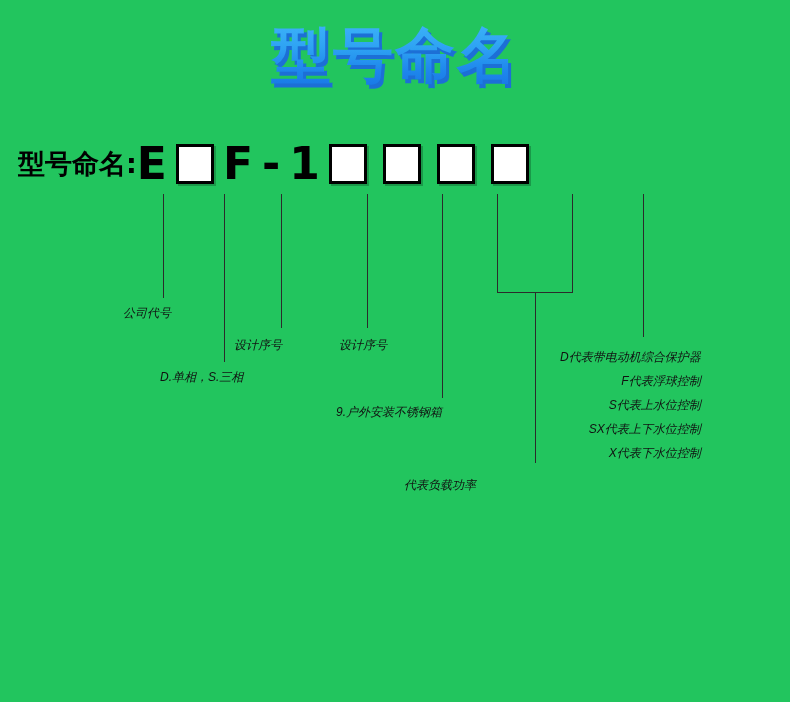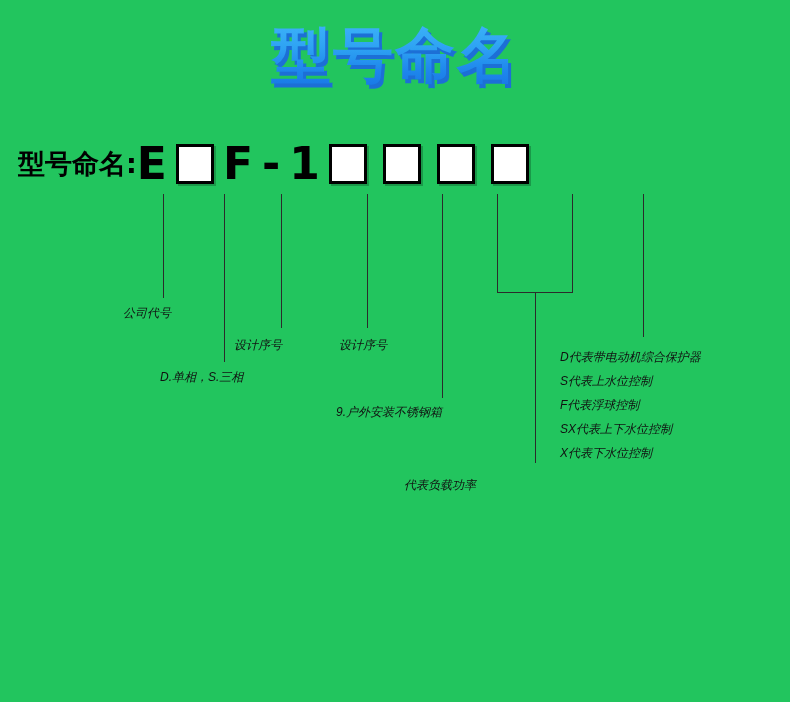--- a/index.html
+++ b/index.html
@@ -93,21 +93,21 @@
   
   .label {
     position: absolute;
     font-family: "Liberation Sans", "DejaVu Sans", sans-serif;
     font-size: 12px;
     line-height: 24px;
     color: #111111;
     white-space: nowrap;
     font-style: italic;
   }
-  .label.multi { white-space: normal; }
+  .label.multi { white-space: normal; text-align: right; }
   .label div { white-space: nowrap; }
   .label.center { text-align: right; }
 </style>
 </head>
 <body>
 
 <div id="page">
 
   <div class="title">型号命名</div>
 
@@ -156,19 +156,19 @@
   <div class="label multi" style="left:336px; top:400px;">
     <div>9.户外安装不锈钢箱</div>
   </div>
 
   <div class="label multi center" style="left:404px; top:473px;">
     <div>代表负载功率</div>
   </div>
 
   <div class="label multi" style="left:560px; top:345px;">
     <div>D代表带电动机综合保护器</div>
+    <div>F代表浮球控制</div>
     <div>S代表上水位控制</div>
-    <div>F代表浮球控制</div>
     <div>SX代表上下水位控制</div>
     <div>X代表下水位控制</div>
   </div>
 
 </div>
 
 </body></html>

